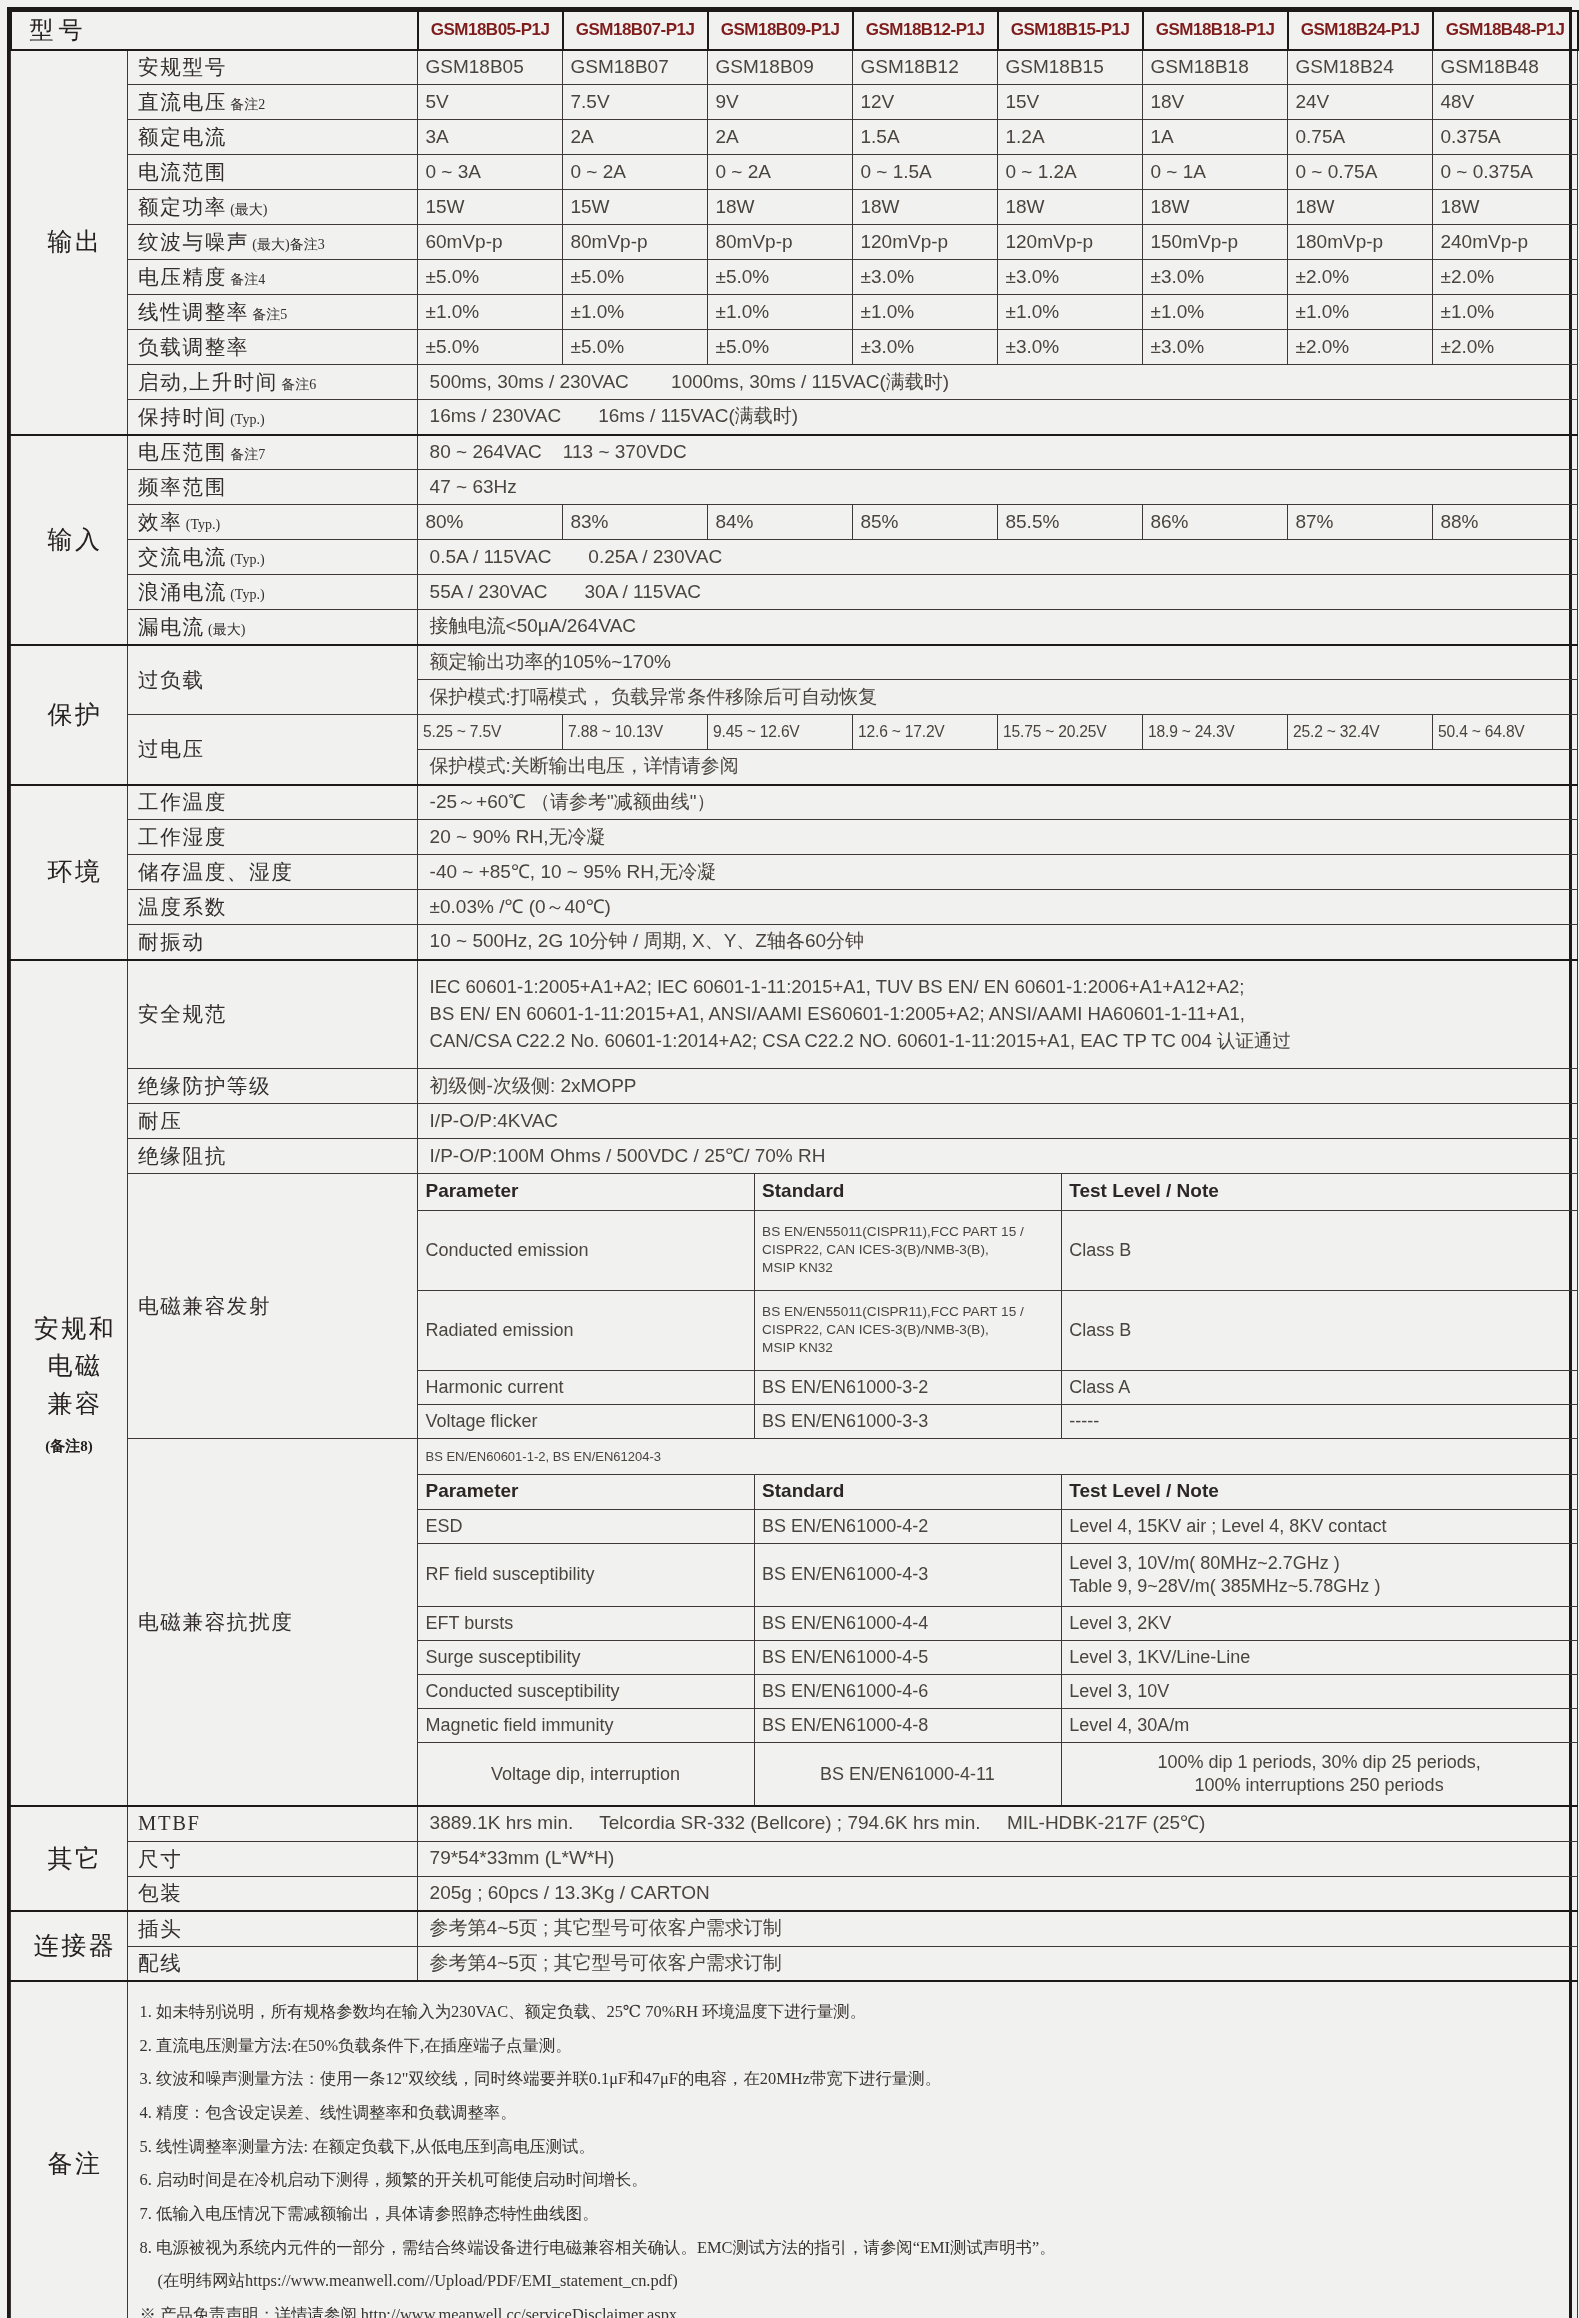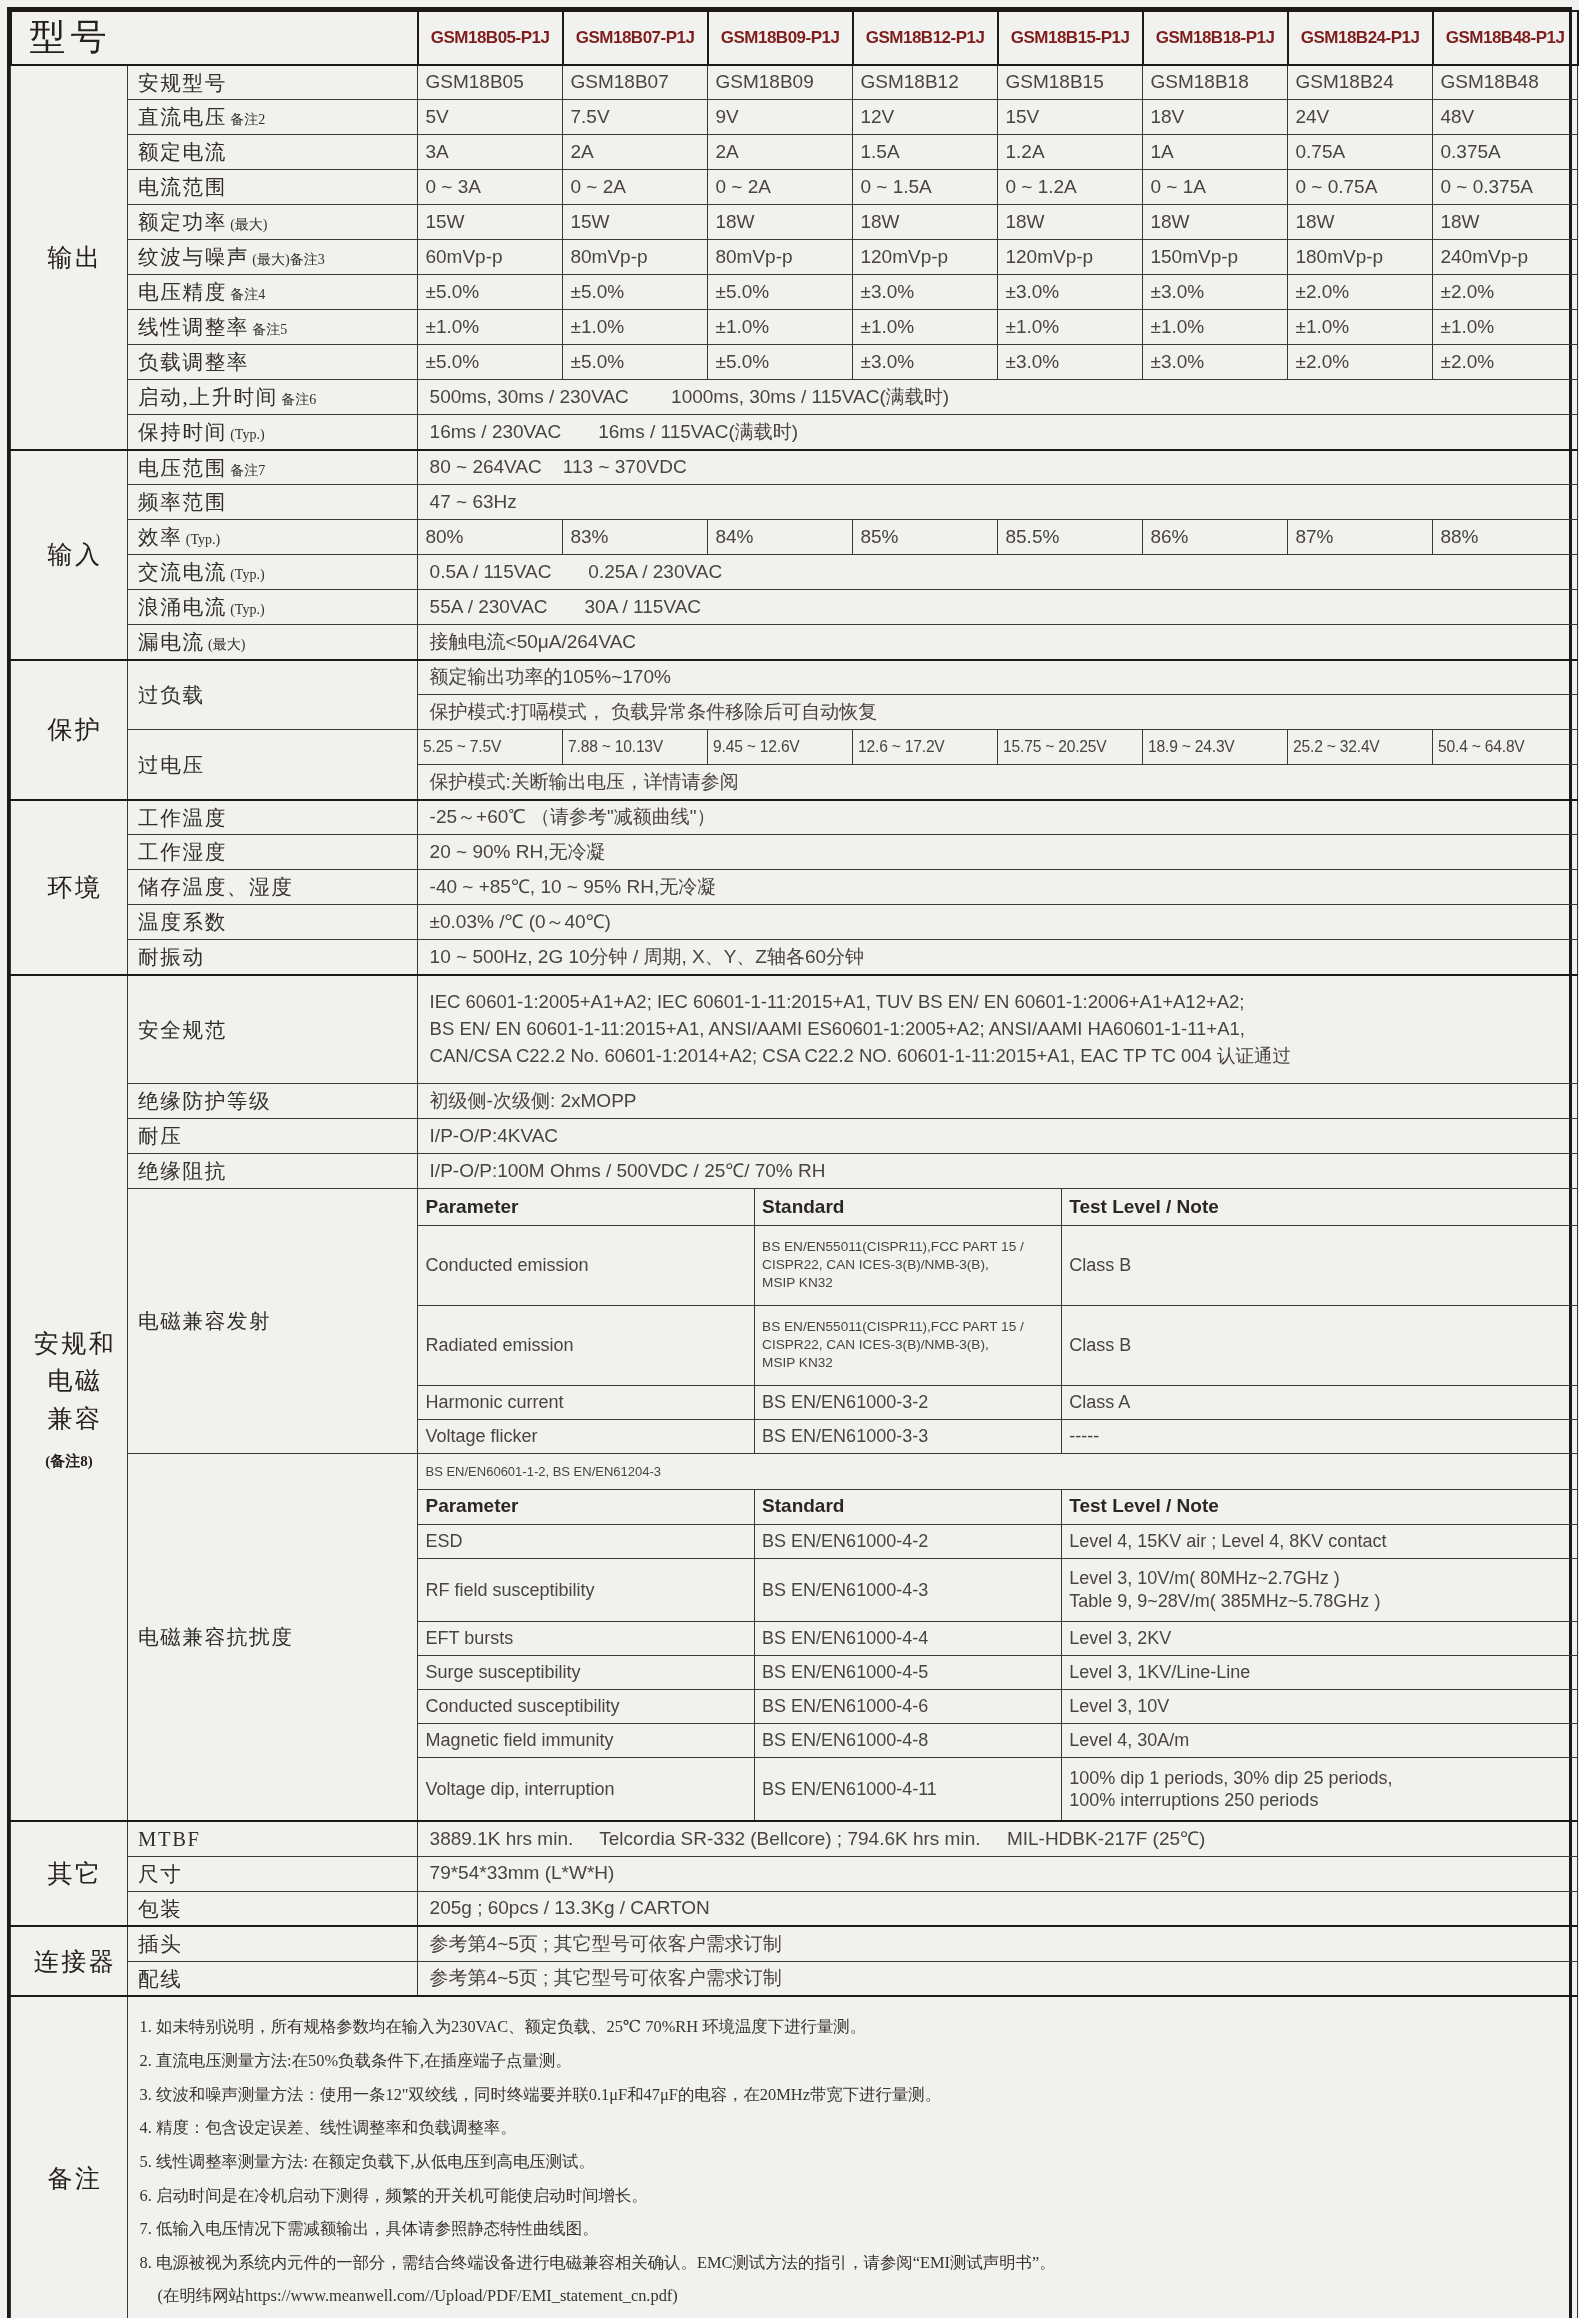--- a/index.html
+++ b/index.html
@@ -34,21 +34,21 @@
     border:1.6px solid var(--line);
     vertical-align:middle;
     padding:1.6px 8.2px;
     overflow:hidden;
   }
   tr.sec-top>td{border-top:2.5px solid var(--line-dark);}
   tr.hdr-row>td{border-width:2.5px;border-color:var(--line-dark);}
 
   .hdr-label{
     font-family:"Liberation Serif","DejaVu Serif",serif;
-    font-size:36px;letter-spacing:5px;
+    font-size:24px;letter-spacing:5px;
     color:var(--ink-dark);
     padding-left:18px;
   }
   .hdr-model{
     font-size:17px;font-weight:bold;color:#7f1d1d;
     text-align:center;letter-spacing:-0.5px;
     padding:1.6px 1.6px;
   }
   .section{
     text-align:center;
@@ -425,21 +425,21 @@
                 <tr style="height: 34px;">
                   <td class="sub-cell val">Conducted susceptibility</td>
                   <td class="sub-cell val">BS EN/EN61000-4-6</td>
                   <td class="sub-cell val">Level 3, 10V</td>
                 </tr>
                 <tr style="height: 34px;">
                   <td class="sub-cell val">Magnetic field immunity</td>
                   <td class="sub-cell val">BS EN/EN61000-4-8</td>
                   <td class="sub-cell val">Level 4, 30A/m</td>
                 </tr>
-                <tr style="height: 63px;">
+                <tr style="height: 63px; text-align: center;">
                   <td class="sub-cell val">Voltage dip, interruption</td>
                   <td class="sub-cell val">BS EN/EN61000-4-11</td>
                   <td class="sub-cell val">100% dip 1 periods, 30% dip 25 periods,
 100% interruptions 250 periods</td>
                 </tr>
               </tbody>
             </table>
           </td>
         </tr>
         <tr class="sec-top">

